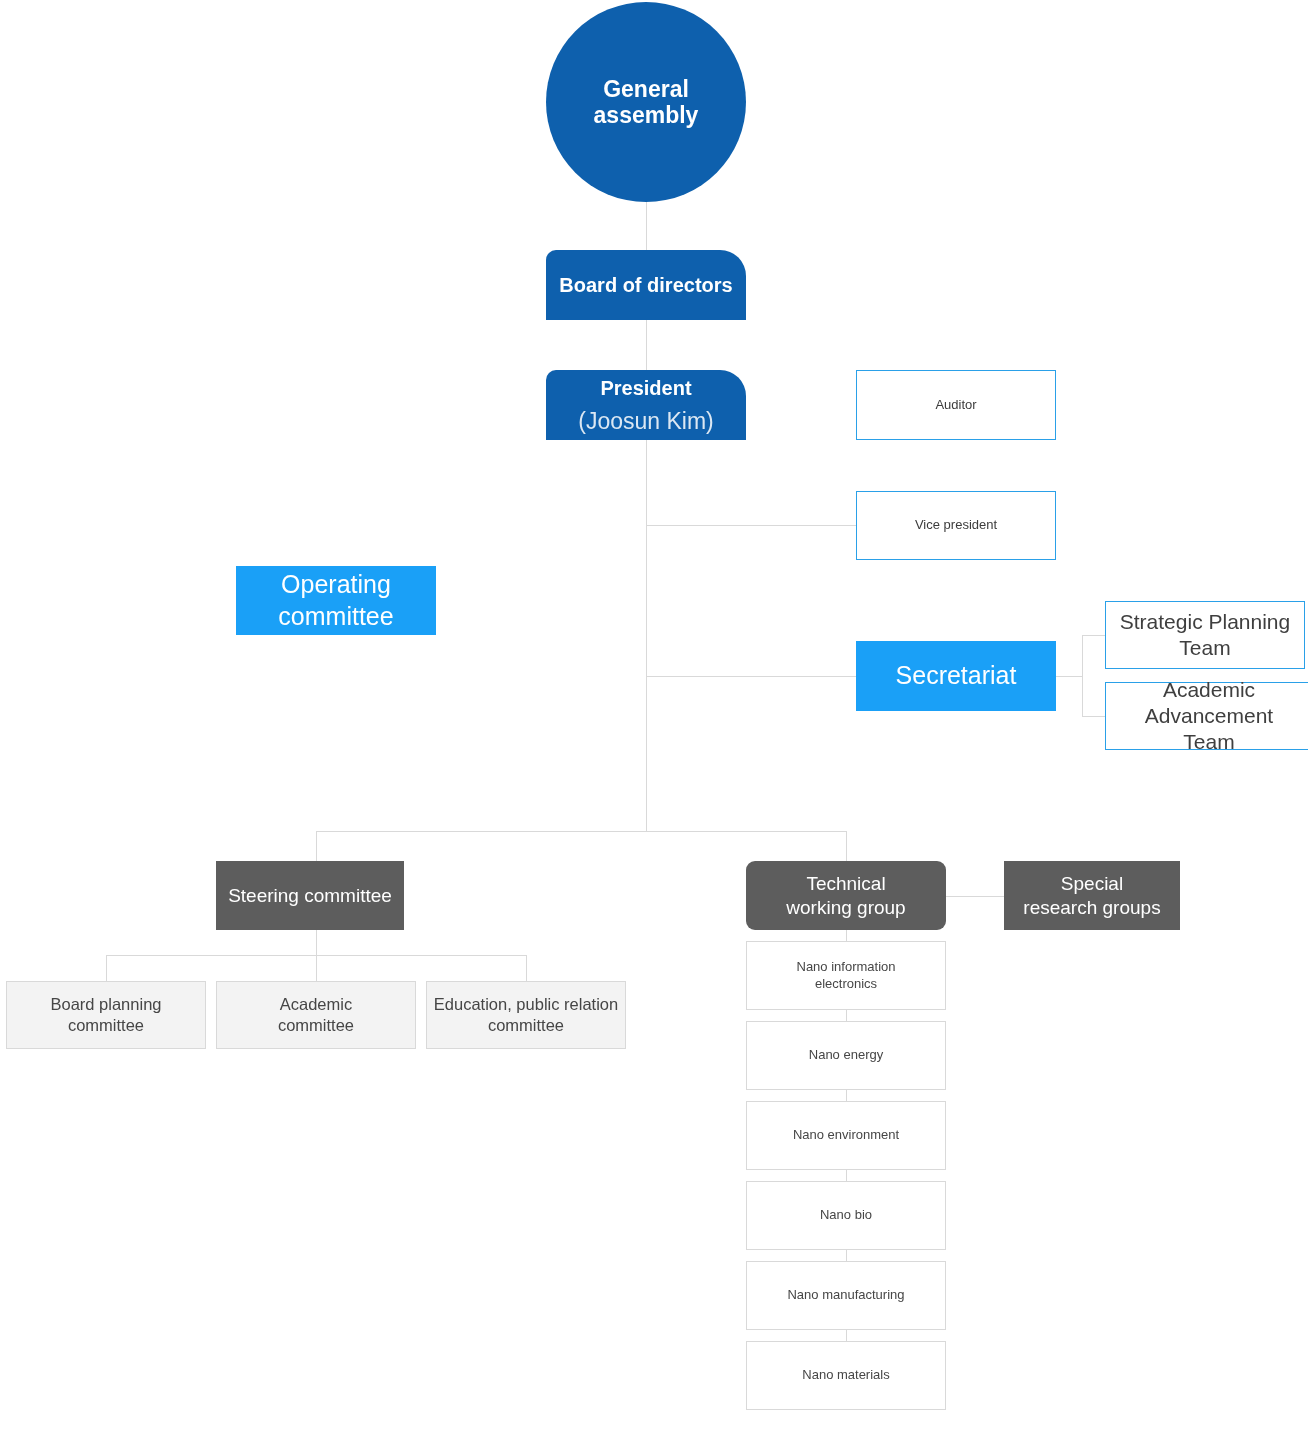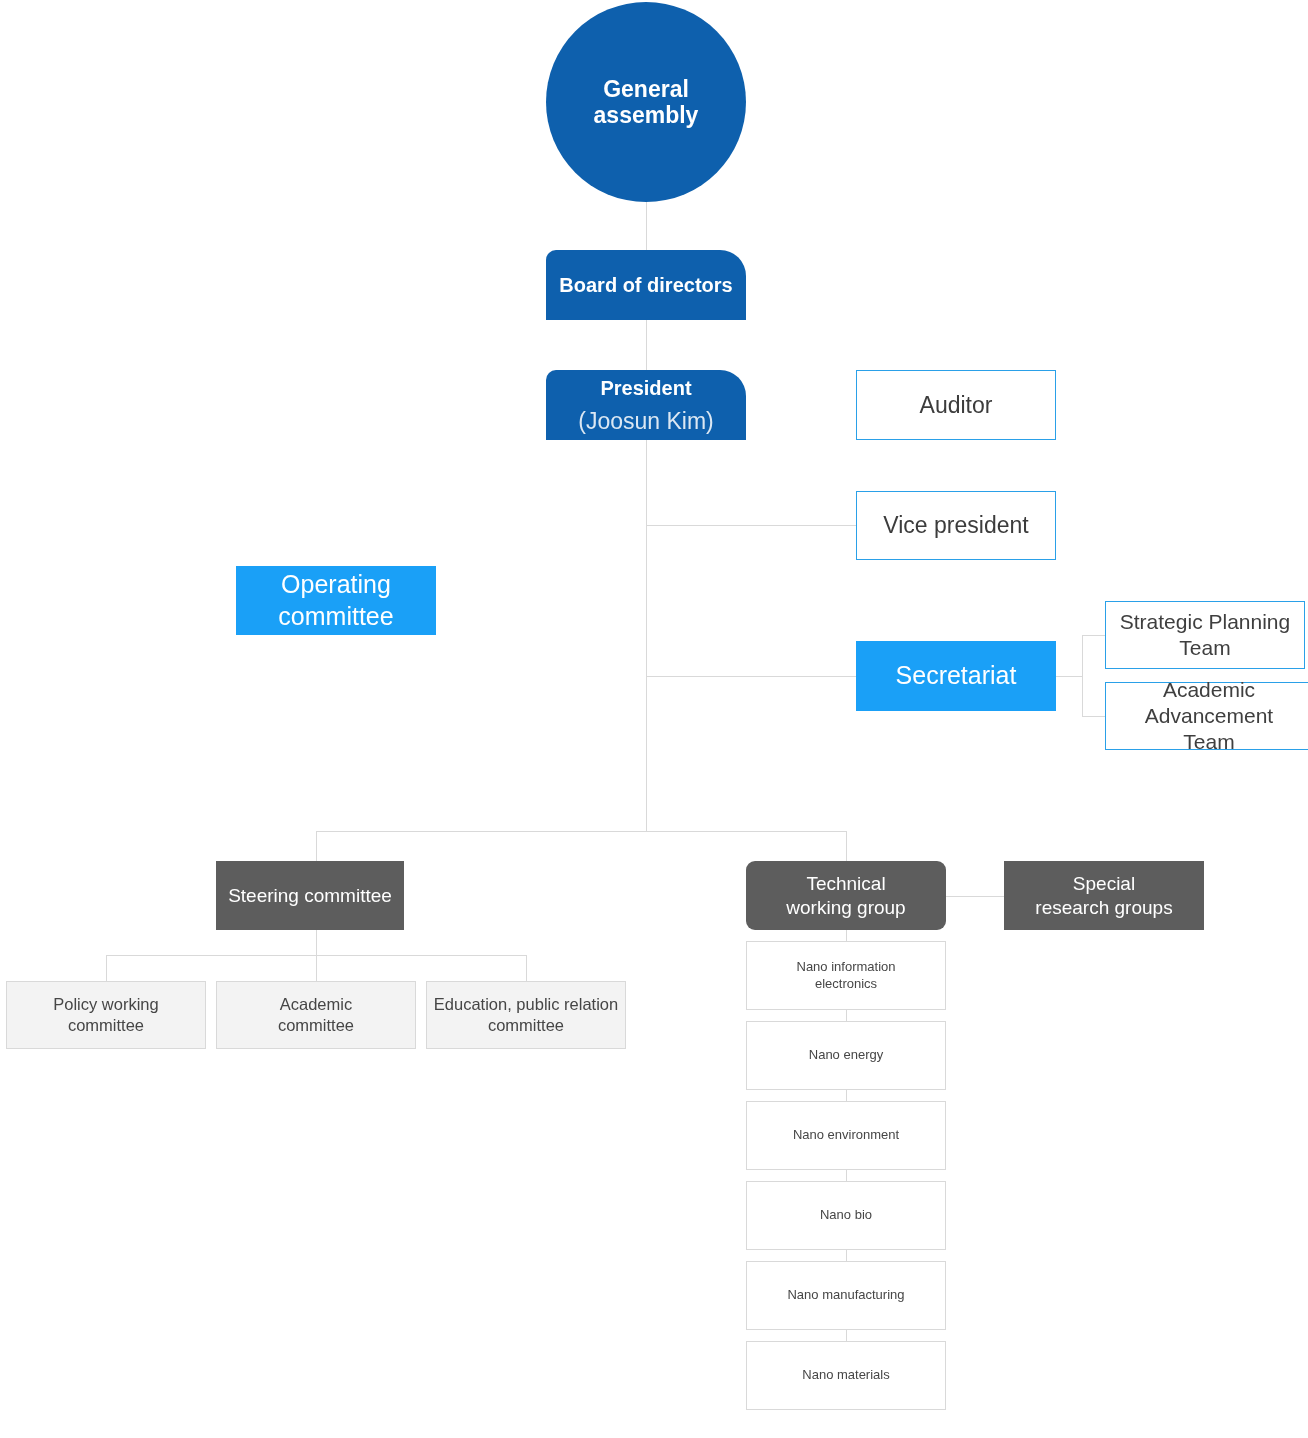--- a/index.html
+++ b/index.html
@@ -40,21 +40,21 @@
     font-weight:normal;font-size:23px;
     color:rgba(255,255,255,0.85);
     margin-top:7px;
     text-align:center;
   }
 
   
   .blue-outline{
     background:#ffffff;
     border:1px solid #2aa0e8;
-    color:#3c3c3c;font-size:23px;
+    color:#3c3c3c;font-size:13px;
   }
   .auditor{left:856px;top:370px;width:200px;height:70px;}
   .vicepresident{left:856px;top:491px;width:200px;height:69px;}
 
   
   .blue-light{
     background:#1aa0f7;color:#ffffff;font-size:25px;
   }
   .operating{left:236px;top:566px;width:200px;height:69px;}
   .secretariat{left:856px;top:641px;width:200px;height:70px;}
@@ -66,21 +66,21 @@
   }
   .team1{left:1105px;top:601px;width:200px;height:68px;}
   .team2{left:1105px;top:682px;width:208px;height:68px;}
 
   
   .gray-dark{
     background:#5d5d5d;color:#ffffff;font-size:19px;
   }
   .steering{left:216px;top:861px;width:188px;height:69px;}
   .twg{left:746px;top:861px;width:200px;height:69px;border-radius:9px;}
-  .srg{left:1004px;top:861px;width:200px;height:69px;text-align:center;}
+  .srg{left:1004px;top:861px;width:176px;height:69px;text-align:center;}
 
   
   .gray-light{
     background:#f3f3f3;border:1px solid #d9d9d9;
     color:#464646;font-size:16.5px;
   }
   .committee1{left:6px;top:981px;width:200px;height:68px;}
   .committee2{left:216px;top:981px;width:200px;height:68px;}
   .committee3{left:426px;top:981px;width:200px;height:68px;}
 
@@ -173,21 +173,21 @@
   <span class="label">Technical
 working group</span>
 </div>
 
 <div class="node gray-dark srg">
   <span class="label">Special
 research groups</span>
 </div>
 
 <div class="node gray-light committee1">
-  <span class="label">Policy working
+  <span class="label">Board planning
 committee</span>
 </div>
 
 <div class="node gray-light committee2">
   <span class="label">Academic
 committee</span>
 </div>
 
 <div class="node gray-light committee3">
   <span class="label">Education, public relation

